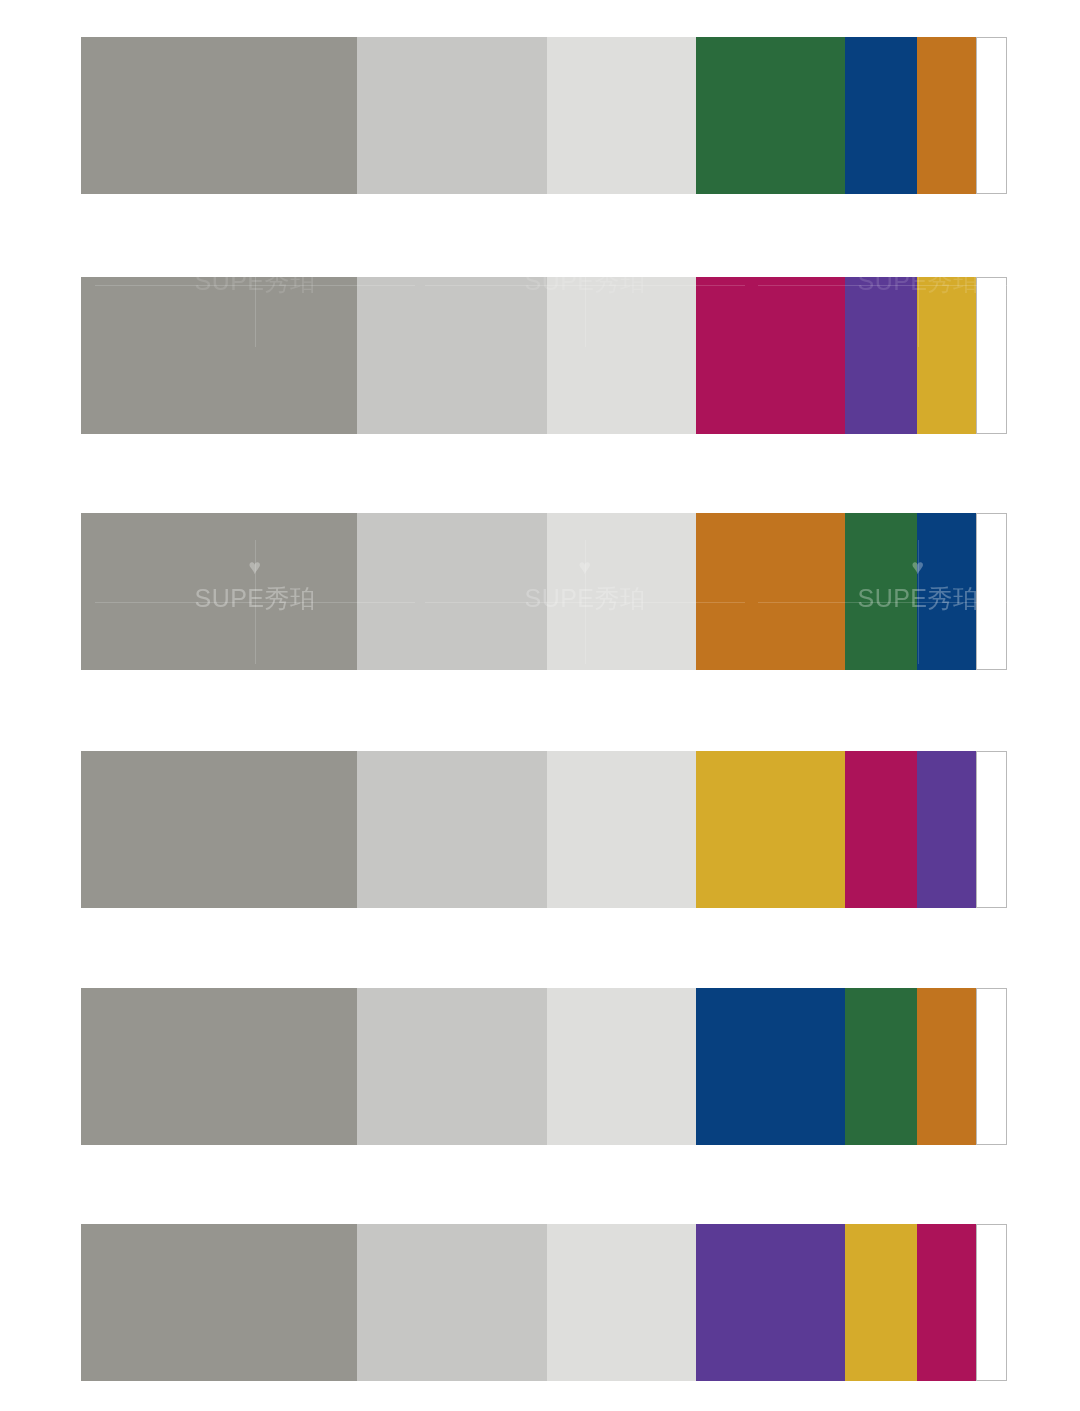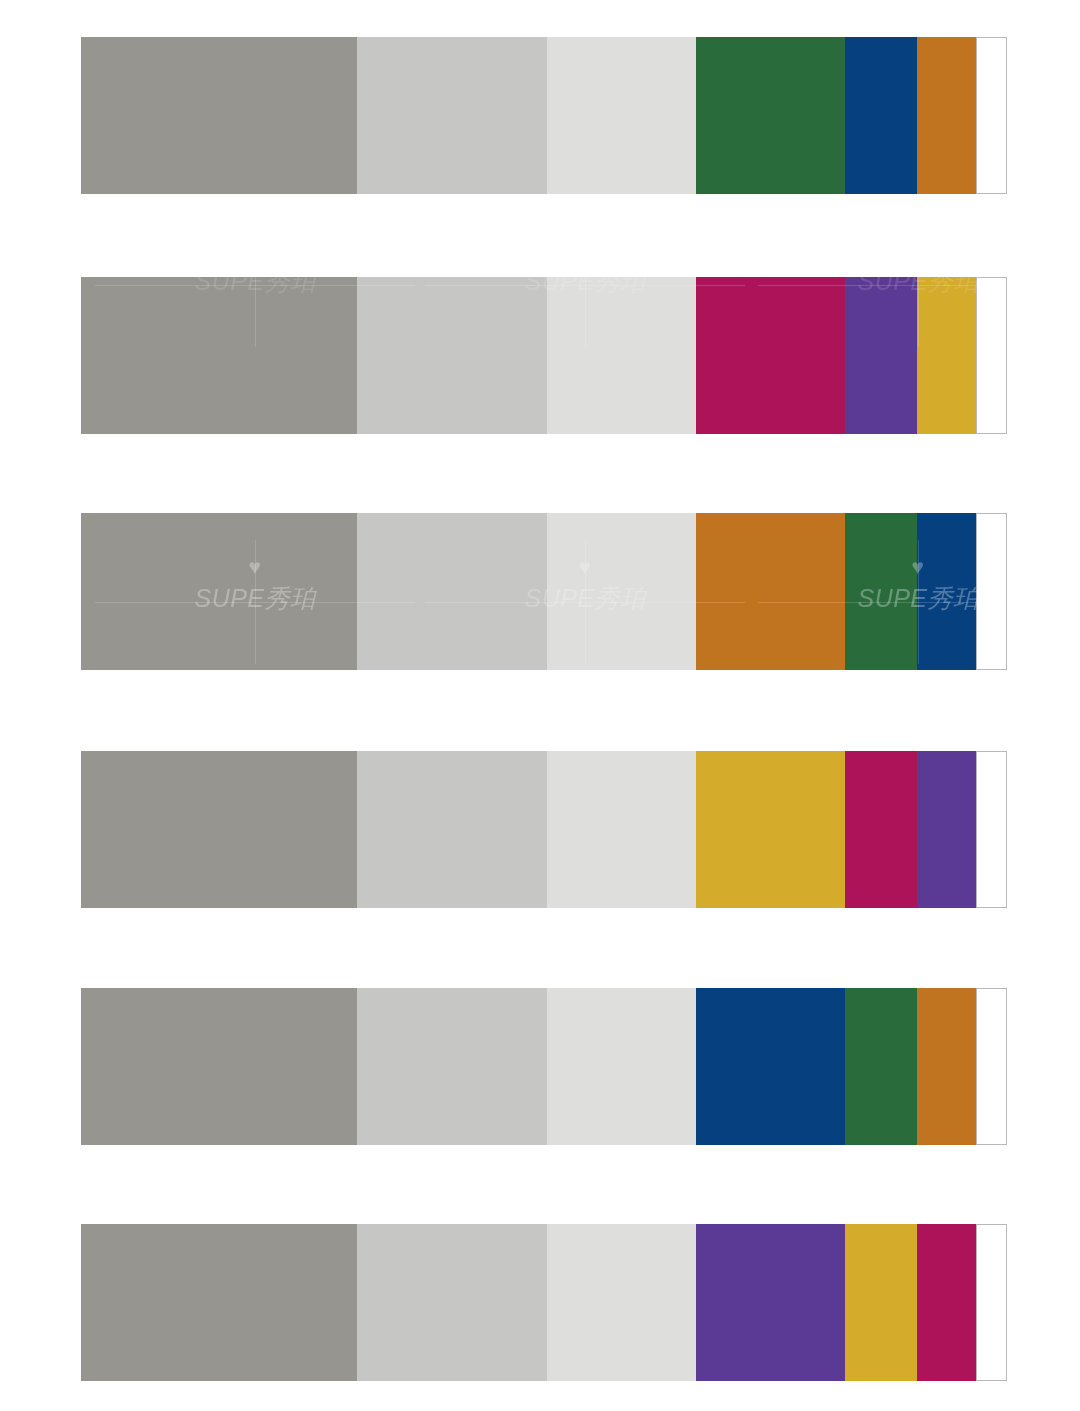--- a/index.html
+++ b/index.html
@@ -71,21 +71,20 @@
   .wm {
     position: absolute;
     width: 220px;
     margin-left: -110px;
     text-align: center;
     color: rgba(255, 255, 255, 0.30);
     font-size: 25px;
     letter-spacing: 0.5px;
     line-height: 1;
     white-space: nowrap;
-    font-style: italic;
   }
   .wm .wm-heart {
     display: block;
     font-size: 21px;
     line-height: 1;
     margin-bottom: 9px;
     color: rgba(255, 255, 255, 0.30);
   }
   .wm .wm-text {
     display: block;

